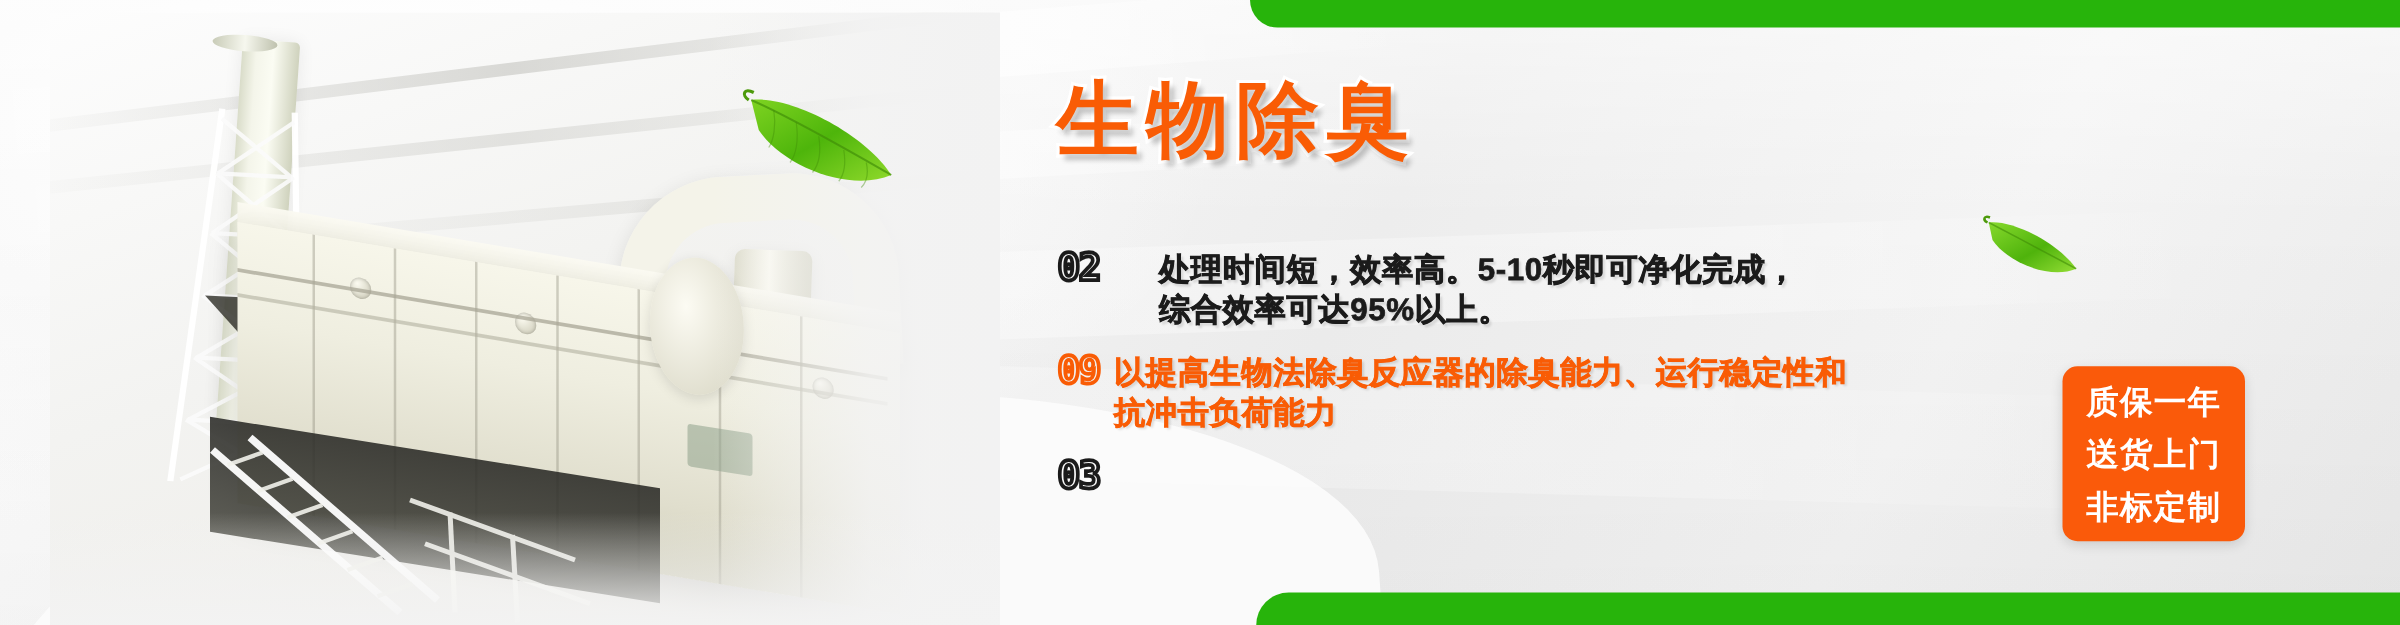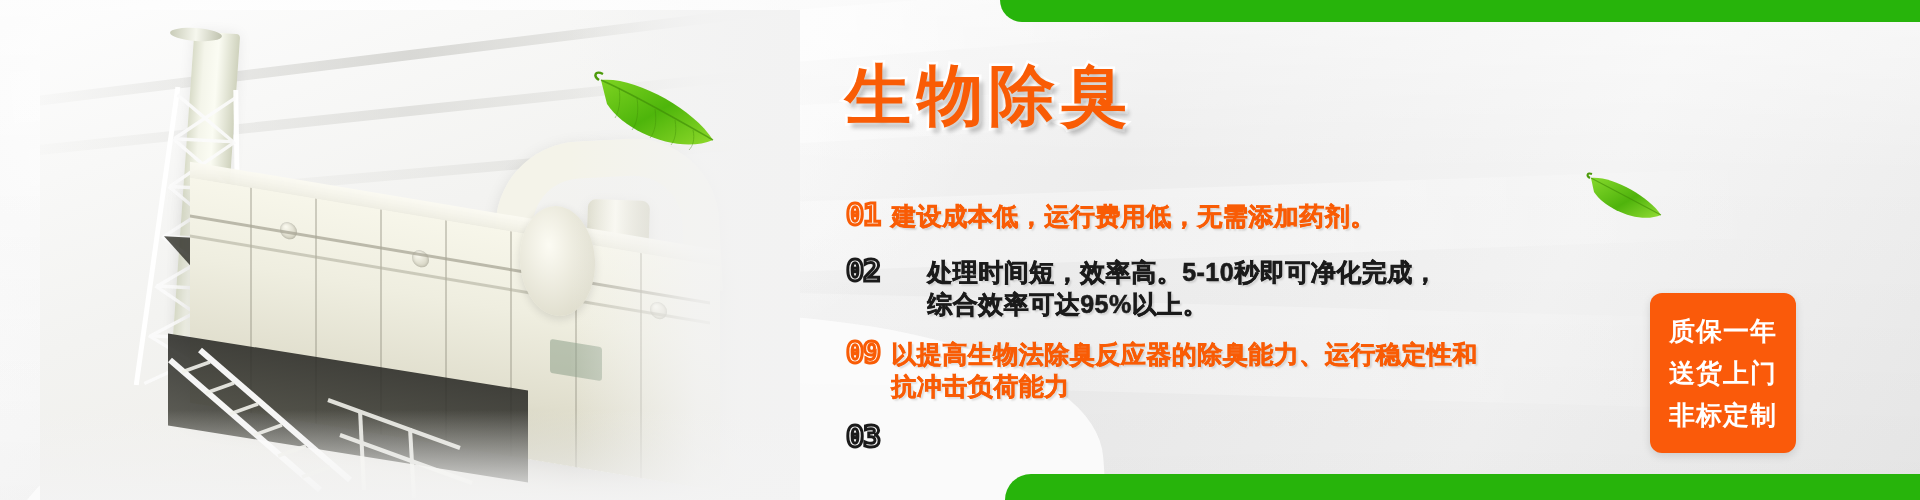--- a/index.html
+++ b/index.html
@@ -131,21 +131,21 @@
     letter-spacing:.5px;
   }
   .ftext.dark{color:#1b1b1b;margin-left:36px;-webkit-text-stroke:.6px #1b1b1b;}
   .r1{margin-bottom:24px;}
   .r2{margin-bottom:18px;}
   .r3{margin-bottom:20px;}
   .r4{margin-bottom:0;}
 
   
   #badge{
-    position:absolute;left:1650px;top:293px;width:146px;height:160px;
+    position:absolute;left:1650px;top:293px;width:146px;height:140px;
     background:#fa5a0a;border-radius:12px;
     box-shadow:0 3px 9px rgba(0,0,0,.13);
     display:flex;flex-direction:column;justify-content:center;align-items:center;
   }
   #badge div{
     color:#ffffff;font-size:26px;font-weight:bold;letter-spacing:1px;
     line-height:1.62;white-space:nowrap;
   }
 </style>
 </head>
@@ -277,26 +277,20 @@
     <path d="M9 10 C32 22 62 38 79 47" stroke="#3f8c07" stroke-width="1.2" fill="none" opacity="0.6"></path>
   </svg>
 
   <div class="greenbar" id="green-top"></div>
   <div class="greenbar" id="green-bottom"></div>
 
   <div id="title">生物除臭</div>
 
   <div id="features">
 
-    <div class="frow r1">
-      <div class="fnum">01</div>
-      <div>
-        <div class="ftext">建设成本低，运行费用低，无需添加药剂。</div>
-      </div>
-    </div>
 
     <div class="frow r2">
       <div class="fnum dark">02</div>
       <div>
         <div class="ftext dark">处理时间短，效率高。5-10秒即可净化完成，</div>
         <div class="ftext dark">综合效率可达95%以上。</div>
       </div>
     </div>
 
     <div class="frow r3">

